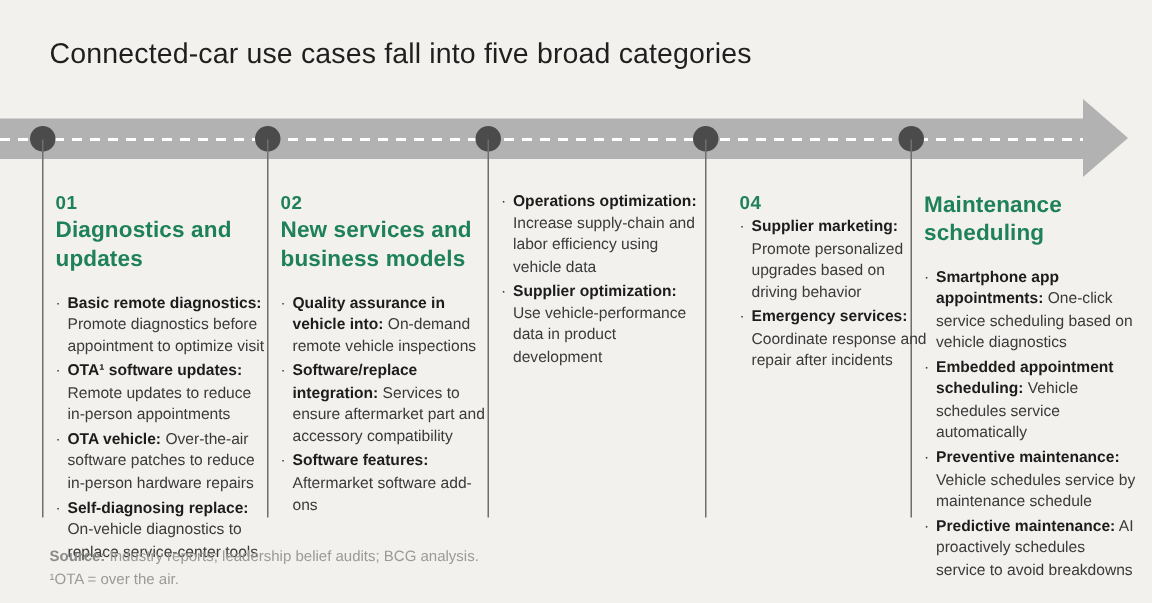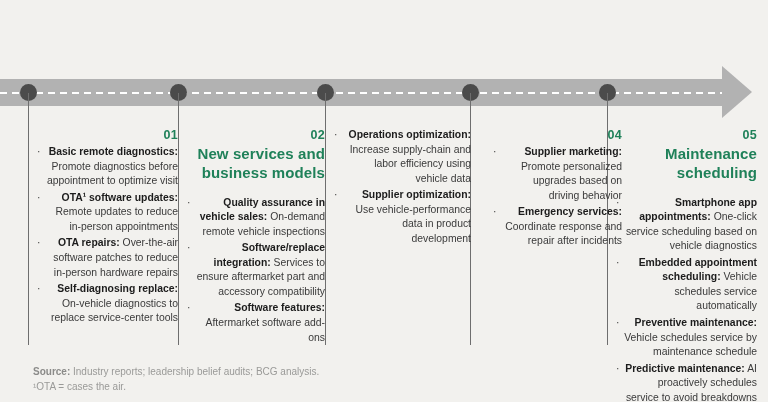--- a/index.html
+++ b/index.html
@@ -39,21 +39,21 @@
     position:absolute;top:84px;width:17px;height:17px;
     border-radius:50%;background:#4b4b4b;
   }
   .connector{
     position:absolute;top:93px;width:1px;height:252px;
     background:#6e6e6e;
   }
 
   
   .col{
-    position:absolute;top:128px;text-align:right;
+    position:absolute;top:128px;
   }
   .col-number{
     font-size:12.5px;font-weight:bold;color:#1f8159;
     margin:0 0 3px 0;letter-spacing:.3px;
   }
   .col-heading{
     font-size:15px;font-weight:bold;color:#1f8159;
     line-height:1.25;margin:0 0 13px 0;letter-spacing:.1px;
   }
   .item{
@@ -72,56 +72,58 @@
     font-size:10px;line-height:1.5;color:#9a9a98;
   }
   .footer b{color:#8b8b89;}
   .footer p{margin:0;}
 </style>
 </head>
 <body>
 
 <div class="slide">
 
+  <h1 class="page-title">Connected-car use cases fall into five broad categories</h1>
 
   <div class="road"></div>
   <div class="road-dashes"></div>
   <div class="road-arrowhead"></div>
 
   <div id="timeline-marks">
       <div class="timeline-dot" style="left: 20px;"></div>
       <div class="connector" style="left: 28px;"></div>
       <div class="timeline-dot" style="left: 170px;"></div>
       <div class="connector" style="left: 178px;"></div>
       <div class="timeline-dot" style="left: 317px;"></div>
       <div class="connector" style="left: 325px;"></div>
       <div class="timeline-dot" style="left: 462px;"></div>
       <div class="connector" style="left: 470px;"></div>
       <div class="timeline-dot" style="left: 599px;"></div>
       <div class="connector" style="left: 607px;"></div>
     </div>
   <div id="columns">
   <section class="col" style="left: 37px; width: 141px;">
     <p class="col-number">01</p>
+    <h2 class="col-heading">Diagnostics and updates</h2>
     <div class="items">
   <p class="item"><span class="marker">·</span><b>Basic remote diagnostics:</b> <span>Promote diagnostics before appointment to optimize visit</span></p>
 
   <p class="item"><span class="marker">·</span><b>OTA¹ software updates:</b> <span>Remote updates to reduce in-person appointments</span></p>
 
-  <p class="item"><span class="marker">·</span><b>OTA repairs:</b> <span>Over-the-air software patches to reduce in-person hardware repairs</span></p>
+  <p class="item"><span class="marker">·</span><b>OTA vehicle:</b> <span>Over-the-air software patches to reduce in-person hardware repairs</span></p>
 
   <p class="item"><span class="marker">·</span><b>Self-diagnosing replace:</b> <span>On-vehicle diagnostics to replace service-center tools</span></p>
 </div>
   </section>
 
   <section class="col" style="left: 187px; width: 138px;">
     <p class="col-number">02</p>
     <h2 class="col-heading">New services and business models</h2>
     <div class="items">
-  <p class="item"><span class="marker">·</span><b>Quality assurance in vehicle sales:</b> <span>On-demand remote vehicle inspections</span></p>
+  <p class="item"><span class="marker">·</span><b>Quality assurance in vehicle into:</b> <span>On-demand remote vehicle inspections</span></p>
 
   <p class="item"><span class="marker">·</span><b>Software/replace integration:</b> <span>Services to ensure aftermarket part and accessory compatibility</span></p>
 
   <p class="item"><span class="marker">·</span><b>Software features:</b> <span>Aftermarket software add-ons</span></p>
 </div>
   </section>
 
   <section class="col" style="left: 334px; width: 137px;">
     <div class="items">
   <p class="item"><span class="marker">·</span><b>Operations optimization:</b> <span>Increase supply-chain and labor efficiency using vehicle data</span></p>
@@ -133,32 +135,31 @@
   <section class="col" style="left: 493px; width: 129px;">
     <p class="col-number">04</p>
     <div class="items">
   <p class="item"><span class="marker">·</span><b>Supplier marketing:</b> <span>Promote personalized upgrades based on driving behavior</span></p>
 
   <p class="item"><span class="marker">·</span><b>Emergency services:</b> <span>Coordinate response and repair after incidents</span></p>
 </div>
   </section>
 
   <section class="col" style="left: 616px; width: 141px;">
-    <p class="col-number">05</p>
     <h2 class="col-heading">Maintenance scheduling</h2>
     <div class="items">
   <p class="item"><span class="marker">·</span><b>Smartphone app appointments:</b> <span>One-click service scheduling based on vehicle diagnostics</span></p>
 
   <p class="item"><span class="marker">·</span><b>Embedded appointment scheduling:</b> <span>Vehicle schedules service automatically</span></p>
 
   <p class="item"><span class="marker">·</span><b>Preventive maintenance:</b> <span>Vehicle schedules service by maintenance schedule</span></p>
 
   <p class="item"><span class="marker">·</span><b>Predictive maintenance:</b> <span>AI proactively schedules service to avoid breakdowns</span></p>
 </div>
   </section>
 </div>
 
   <div class="footer">
     <p><b>Source:</b><span> Industry reports; leadership belief audits; BCG analysis.</span></p>
-    <p>¹OTA = cases the air.</p>
+    <p>¹OTA = over the air.</p>
   </div>
 
 </div>
 
 </body></html>

